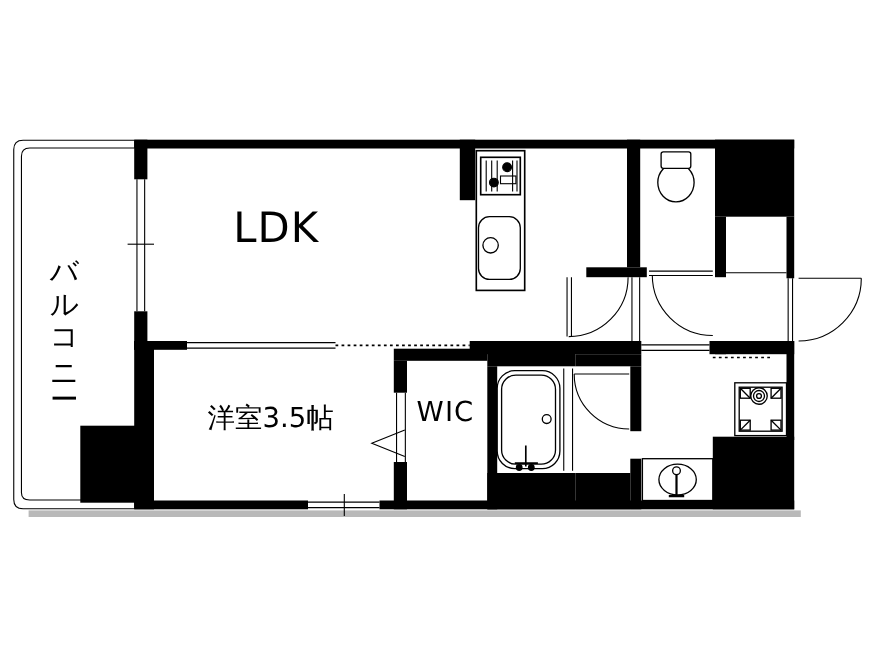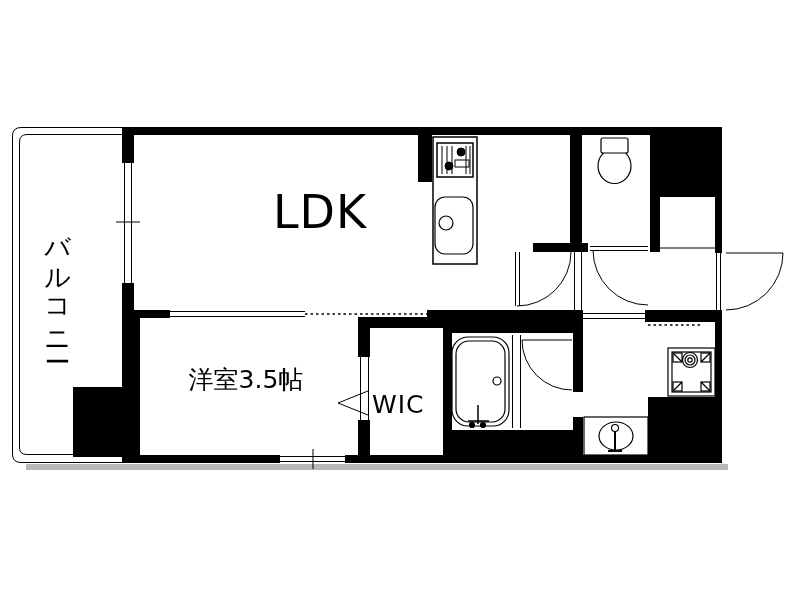--- a/index.html
+++ b/index.html
@@ -8,29 +8,29 @@
     font-family:"DejaVu Sans","Liberation Sans",sans-serif; overflow:hidden;
   }
   #plan-svg { position:absolute; left:0; top:0; }
   .label { position:absolute; color:#000; }
   .label-balcony {
     left:40px; top:218px; height:160px; width:36px;
     writing-mode:vertical-rl; text-orientation:upright;
     font-size:26px; letter-spacing:3px; line-height:36px;
   }
   .label-ldk {
-    left:228px; top:184px; width:184px; text-align:center;
-    font-size:46px; line-height:1.22; letter-spacing:1px;
+    left:212px; top:184px; width:184px; text-align:left;
+    font-size:38px; line-height:1.22; letter-spacing:1px;
   }
   .label-bedroom {
     left:148px; top:366px; width:196px; text-align:center;
     font-size:25px; line-height:1.1;
   }
   .label-wic {
-    left:372px; top:390px; width:66px; 
+    left:372px; top:360px; width:66px; text-align:center;
     font-size:25px; letter-spacing:1px;
   }
 </style>
 </head>
 <body>
 
 <div id="stage">
 
   <svg id="plan-svg" width="800" height="600" viewBox="0 0 800 600">
 

